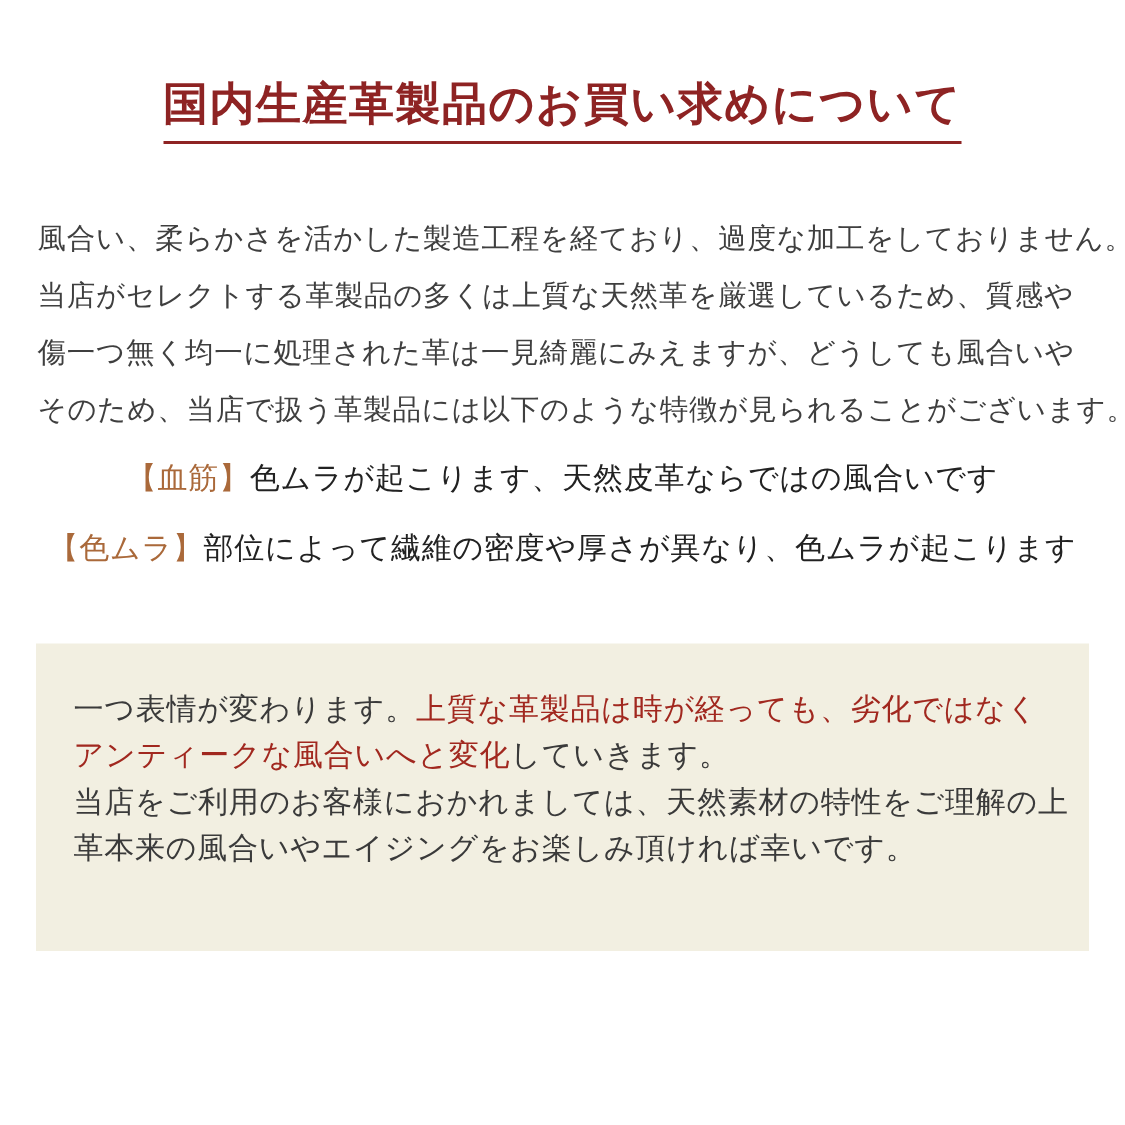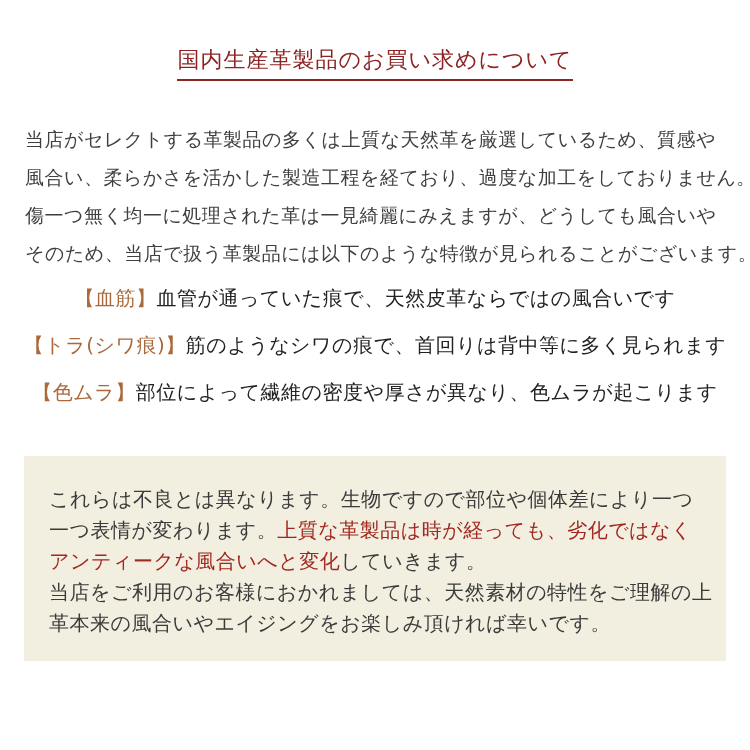--- a/index.html
+++ b/index.html
@@ -19,26 +19,26 @@
     overflow:hidden;
     position:relative;
     font-family:"DejaVu Serif","Liberation Serif",serif;
   }
   .title-wrap{
     text-align:center;
     margin-top:32px;
   }
   .page-title{
     display:inline-block;
-    font-size:22px;
+    font-size:30px;
     letter-spacing:1px;
     color:var(--title_red,#8e2323);
     border-bottom:2px solid var(--title_red,#8e2323);
     padding-bottom:6px;
-    font-weight:normal;
+    font-weight:bold;
     line-height:1.2;
   }
   .intro{
     margin:24px 25px 0 25px;
     font-size:19px;
     line-height:38px;
     color:var(--intro_text,#3f3f3f);
     letter-spacing:0.5px;
   }
   .intro-line{white-space:nowrap;}
@@ -76,40 +76,36 @@
 </head>
 <body>
 
 <div class="page">
 
   <div class="title-wrap">
     <h1 class="page-title">国内生産革製品のお買い求めについて</h1>
   </div>
 
   <div class="intro">
+    <div class="intro-line">風合い、柔らかさを活かした製造工程を経ており、過度な加工をしておりません。</div>
     <div class="intro-line">当店がセレクトする革製品の多くは上質な天然革を厳選しているため、質感や</div>
-    <div class="intro-line">風合い、柔らかさを活かした製造工程を経ており、過度な加工をしておりません。</div>
     <div class="intro-line">傷一つ無く均一に処理された革は一見綺麗にみえますが、どうしても風合いや</div>
     <div class="intro-line">そのため、当店で扱う革製品には以下のような特徴が見られることがございます。</div>
   </div>
 
   <div class="features">
     <div class="feature-item">
-      <span class="feature-label">【血筋】</span><span class="feature-text">血管が通っていた痕で、天然皮革ならではの風合いです</span>
-    </div>
-    <div class="feature-item">
-      <span class="feature-label">【トラ(シワ痕)】</span><span class="feature-text">筋のようなシワの痕で、首回りは背中等に多く見られます</span>
+      <span class="feature-label">【血筋】</span><span class="feature-text">色ムラが起こります、天然皮革ならではの風合いです</span>
     </div>
     <div class="feature-item">
       <span class="feature-label">【色ムラ】</span><span class="feature-text">部位によって繊維の密度や厚さが異なり、色ムラが起こります</span>
     </div>
   </div>
 
   <div class="notice-box">
-    <div class="notice-line">これらは不良とは異なります。生物ですので部位や個体差により一つ</div>
     <div class="notice-line">
       <span>一つ表情が変わります。</span><span class="notice-highlight">上質な革製品は時が経っても、劣化ではなく</span>
     </div>
     <div class="notice-line">
       <span class="notice-highlight">アンティークな風合いへと変化</span><span>していきます。</span>
     </div>
     <div class="notice-line">当店をご利用のお客様におかれましては、天然素材の特性をご理解の上</div>
     <div class="notice-line">革本来の風合いやエイジングをお楽しみ頂ければ幸いです。</div>
   </div>
 

